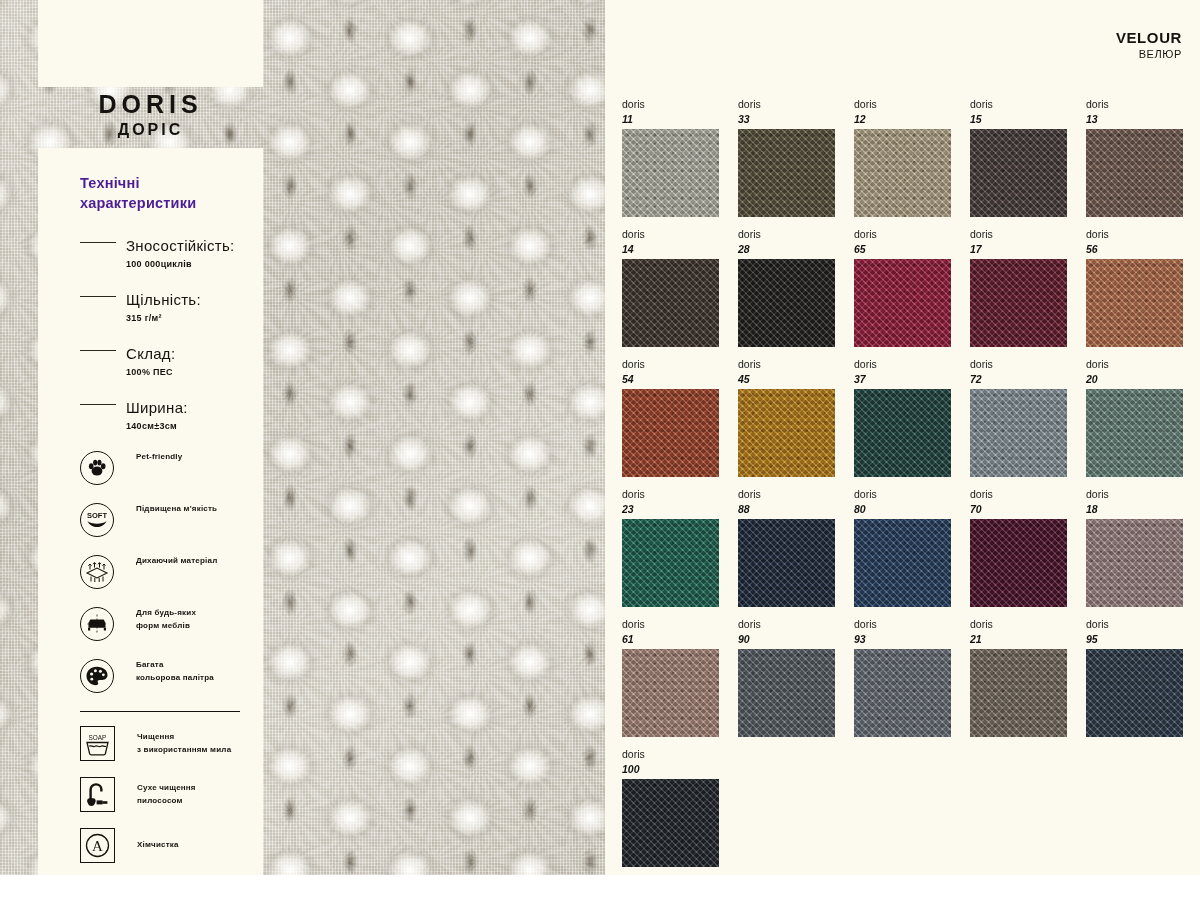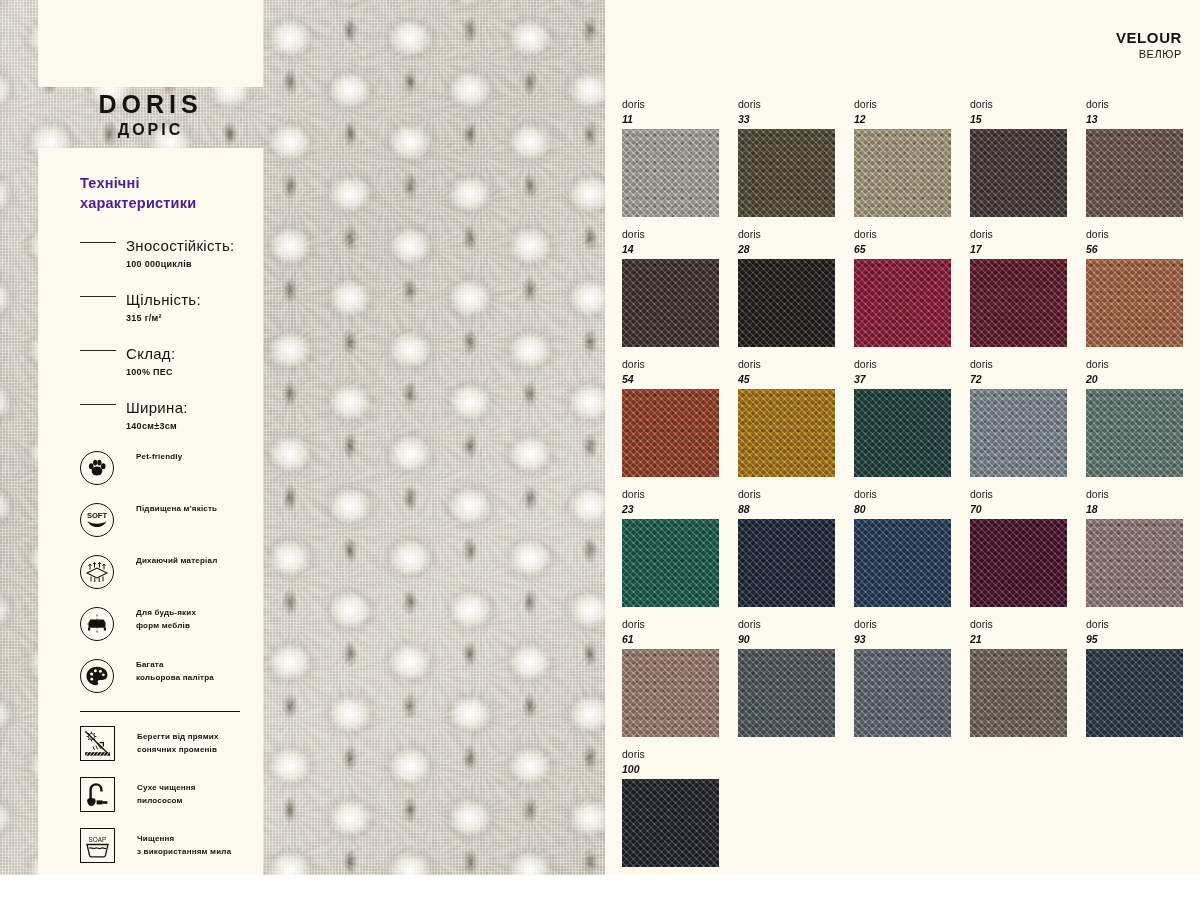--- a/index.html
+++ b/index.html
@@ -237,62 +237,48 @@
           </svg>
         </span>
         <span class="ftext">Багата<br>кольорова палітра</span>
       </li>
     </ul>
 
     <div class="care-divider"></div>
 
     <ul class="cares">
 
+
       <li class="care">
         <span class="sq">
           <svg width="29" height="29" viewBox="0 0 29 29">
-            <circle cx="8.5" cy="7.5" r="3" fill="none" stroke="#15130f" stroke-width="1"></circle>
-            <path d="M8.5 2.6 V4 M8.5 11 V12.4 M3.6 7.5 H5 M12 7.5 H13.4 M5 4 L6 5 M11 10 L12 11 M12 4 L11 5 M5 11 L6 10" stroke="#15130f" stroke-width=".9"></path>
-            <path d="M14 14 L20 20 M16.5 13.6 L20.4 13.6 L20.4 17.5" fill="none" stroke="#15130f" stroke-width="1.2"></path>
-            <path d="M10 17.5 L11.6 21 M13 16.8 L14.6 20.3 M16 16.2 L17.6 19.6" stroke="#15130f" stroke-width=".9"></path>
-            <path d="M2.2 2.2 L26.8 26.2" stroke="#15130f" stroke-width="1.3"></path>
-            <rect x="2.2" y="23.2" width="24.6" height="3.4" fill="#15130f"></rect>
-            <path d="M3 26.6 L5.4 23.2 M6.4 26.6 L8.8 23.2 M9.8 26.6 L12.2 23.2 M13.2 26.6 L15.6 23.2 M16.6 26.6 L19 23.2 M20 26.6 L22.4 23.2 M23.4 26.6 L25.8 23.2" stroke="#FCFAEE" stroke-width=".8"></path>
-          </svg>
-        </span>
-        <span class="ctext">Берегти від прямих<br>сонячних променів</span>
+            <text x="14.5" y="11" font-family="Liberation Sans, sans-serif" font-size="6.4" font-weight="400" fill="#15130f" text-anchor="middle">SOAP</text>
+            <path d="M4 13.5 L25 13.5 L22.4 24.6 C22.2 25.4 21.6 25.9 20.8 25.9 L8.2 25.9 C7.4 25.9 6.8 25.4 6.6 24.6 Z" fill="none" stroke="#15130f" stroke-width="1.3"></path>
+            <path d="M6.2 17.2 C8 15.6 10 18.6 12 17.2 C14 15.8 16 18.6 18 17.2 C20 15.8 21.4 18.4 23 17.2" fill="none" stroke="#15130f" stroke-width="1.2"></path>
+          </svg>
+        </span>
+        <span class="ctext">Чищення<br>з використанням мила</span>
       </li>
 
       <li class="care">
         <span class="sq">
           <svg width="29" height="29" viewBox="0 0 29 29">
             <path d="M7.6 19 L7.6 9.6 C7.6 6.6 10 4.4 13 4.4 C16 4.4 18.4 6.6 18.4 9.6 L18.4 11.6" fill="none" stroke="#15130f" stroke-width="2.4"></path>
             <rect x="4.2" y="18.2" width="8.4" height="5.6" rx="2.4" fill="#15130f"></rect>
             <circle cx="8.4" cy="22.6" r="3.4" fill="#15130f"></circle>
             <rect x="13.6" y="20.4" width="6" height="4" fill="#15130f"></rect>
             <rect x="19.4" y="21.2" width="5" height="2.6" fill="#15130f"></rect>
           </svg>
         </span>
         <span class="ctext">Сухе чищення<br>пилососом</span>
       </li>
 
       <li class="care">
         <span class="sq">
           <svg width="29" height="29" viewBox="0 0 29 29">
-            <text x="14.5" y="11" font-family="Liberation Sans, sans-serif" font-size="6.4" font-weight="400" fill="#15130f" text-anchor="middle">SOAP</text>
-            <path d="M4 13.5 L25 13.5 L22.4 24.6 C22.2 25.4 21.6 25.9 20.8 25.9 L8.2 25.9 C7.4 25.9 6.8 25.4 6.6 24.6 Z" fill="none" stroke="#15130f" stroke-width="1.3"></path>
-            <path d="M6.2 17.2 C8 15.6 10 18.6 12 17.2 C14 15.8 16 18.6 18 17.2 C20 15.8 21.4 18.4 23 17.2" fill="none" stroke="#15130f" stroke-width="1.2"></path>
-          </svg>
-        </span>
-        <span class="ctext">Чищення<br>з використанням мила</span>
-      </li>
-
-      <li class="care">
-        <span class="sq">
-          <svg width="29" height="29" viewBox="0 0 29 29">
             <circle cx="14.5" cy="14.5" r="11" fill="none" stroke="#15130f" stroke-width="1.3"></circle>
             <text x="14.5" y="20.4" font-family="Liberation Serif, serif" font-size="15" font-weight="400" fill="#15130f" text-anchor="middle">A</text>
           </svg>
         </span>
         <span class="ctext">Хімчистка</span>
       </li>
     </ul>
   </div>
 
   <div class="velour-head">

